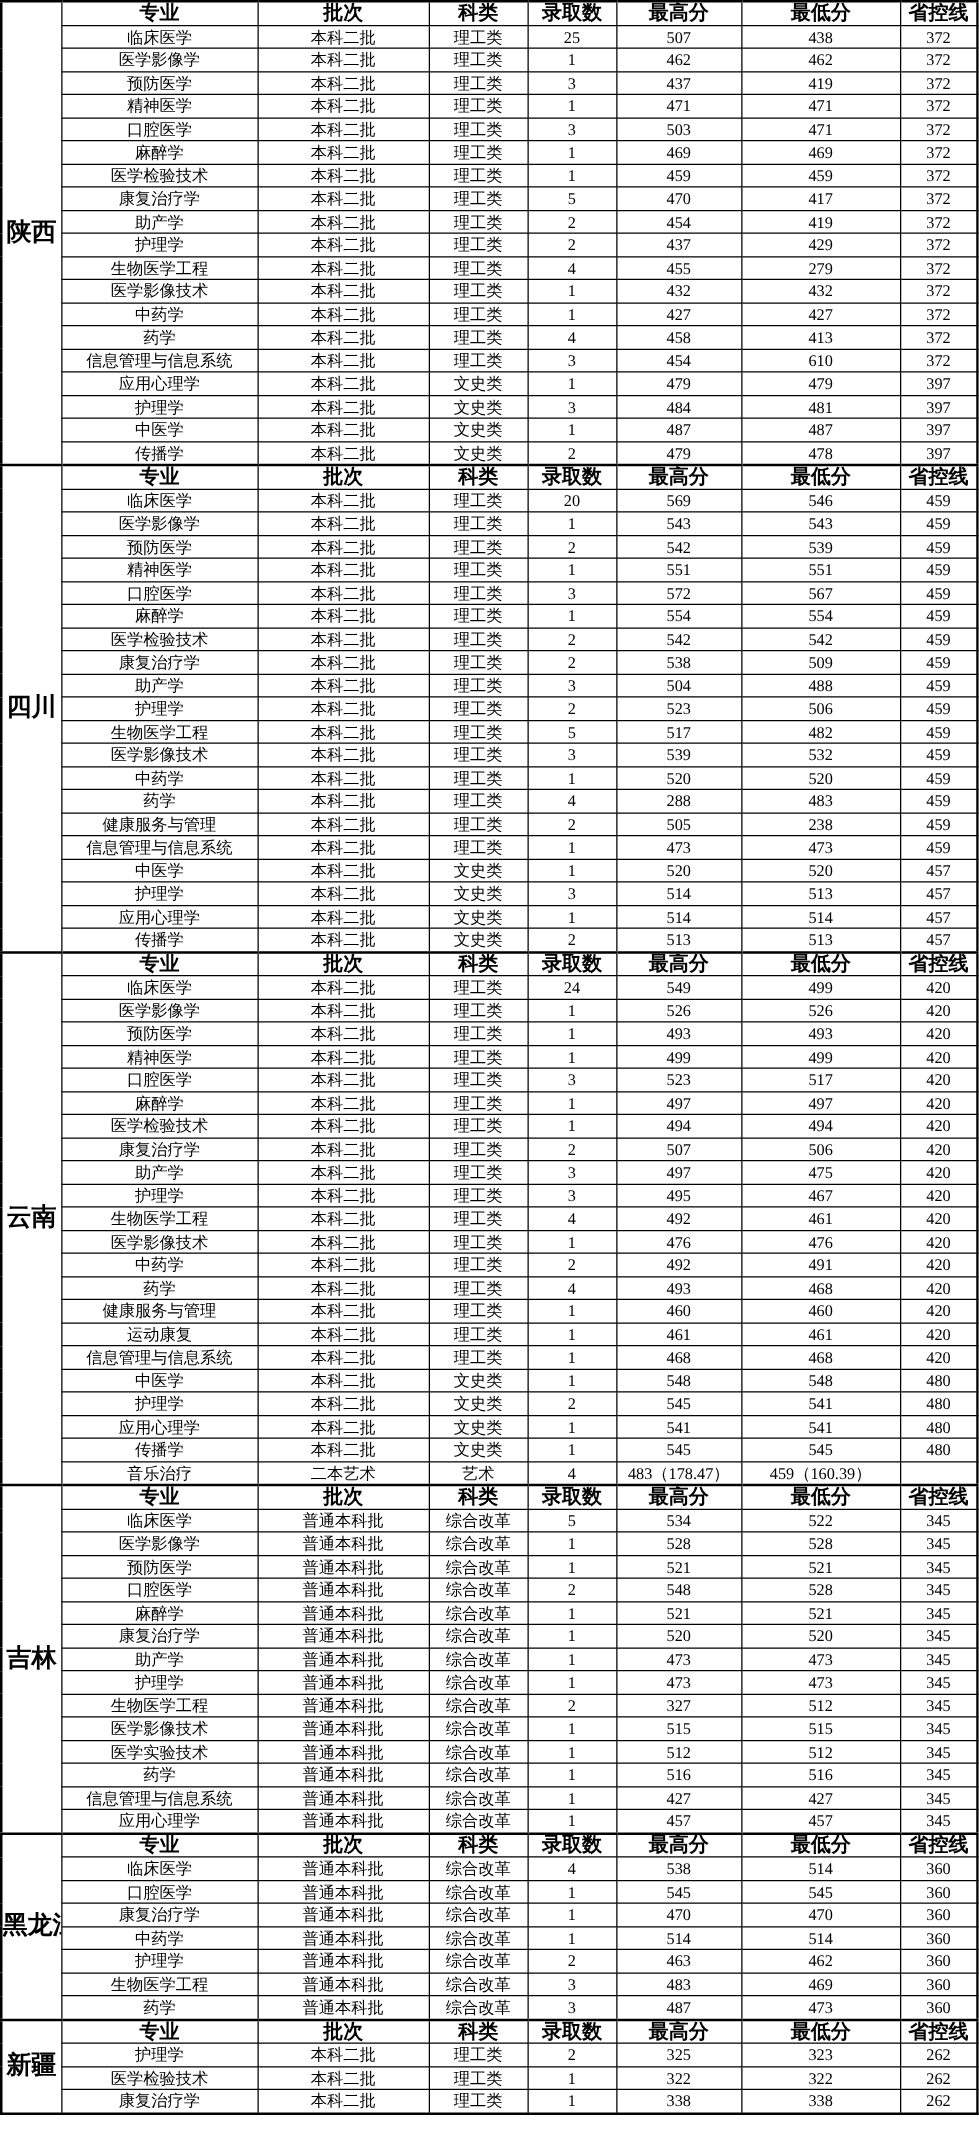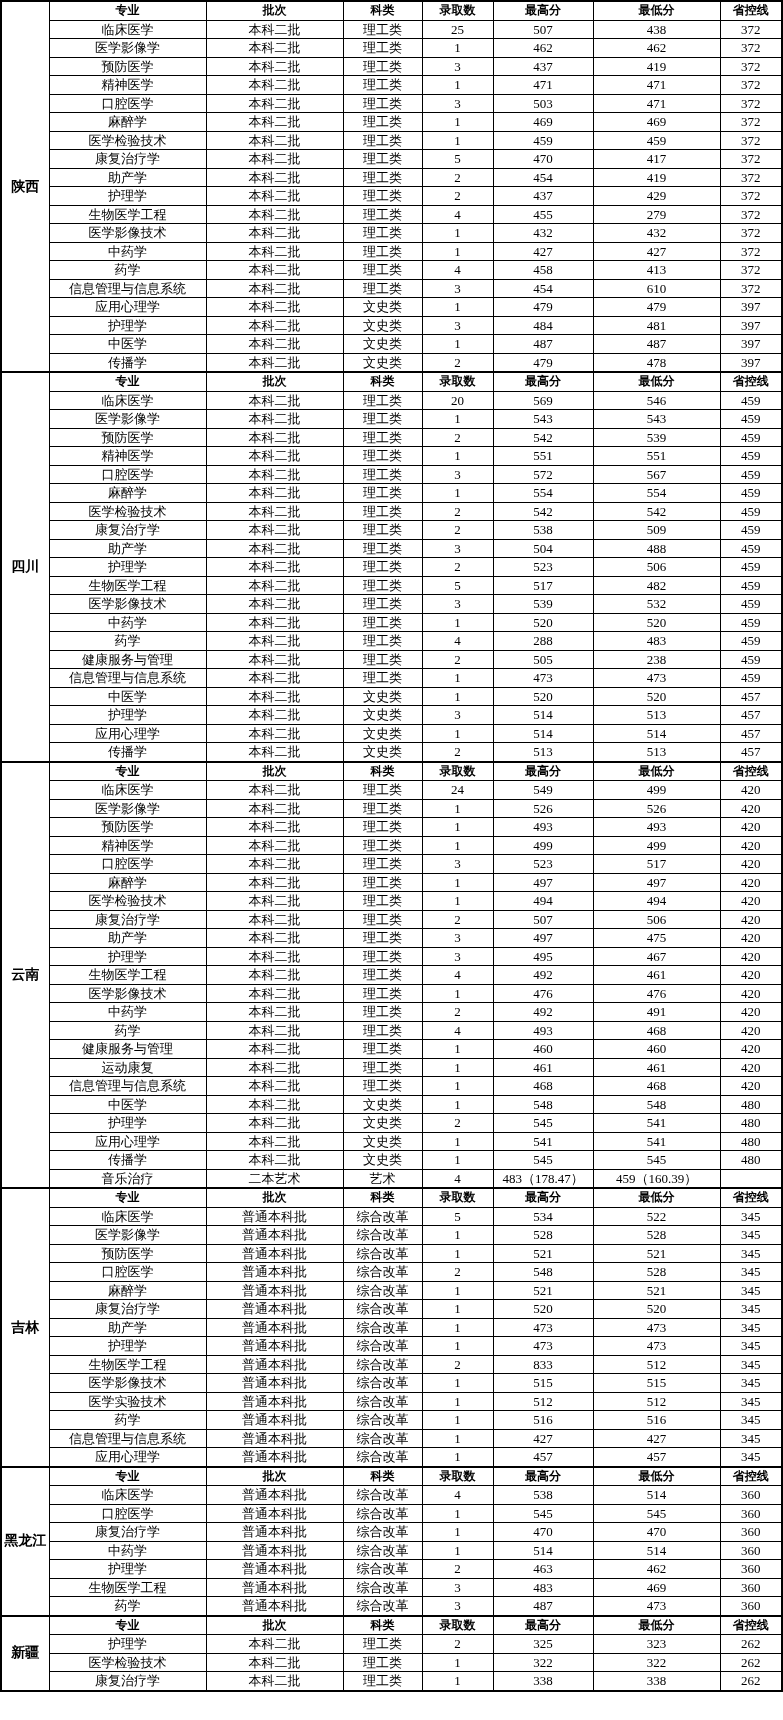--- a/index.html
+++ b/index.html
@@ -28,26 +28,26 @@
     line-height: 17.5px;
     padding: 0;
     text-align: center;
     vertical-align: middle;
     font-size: 13px;
     font-weight: normal;
     overflow: hidden;
     white-space: nowrap;
   }
   table.score-table th {
-    font-size: 12px;
+    font-size: 16px;
     font-weight: bold;
     margin-left: 12px;
   }
   table.score-table td.province {
-    font-size: 14px;
+    font-size: 20px;
     font-weight: bold;
     letter-spacing: 0;
     font-family: Liberation Serif, serif;
   }
   
   table.score-table tr.section-start > th,
   table.score-table tr.section-start > td {
     border-top: 2px solid #000000;
   }
 </style>
@@ -726,21 +726,21 @@
           <td>1</td>
           <td>473</td>
           <td>473</td>
           <td>345</td>
         </tr>
         <tr>
           <td>生物医学工程</td>
           <td>普通本科批</td>
           <td>综合改革</td>
           <td>2</td>
-          <td>833</td>
+          <td>327</td>
           <td>512</td>
           <td>345</td>
         </tr>
         <tr>
           <td>医学影像技术</td>
           <td>普通本科批</td>
           <td>综合改革</td>
           <td>1</td>
           <td>515</td>
           <td>515</td>

